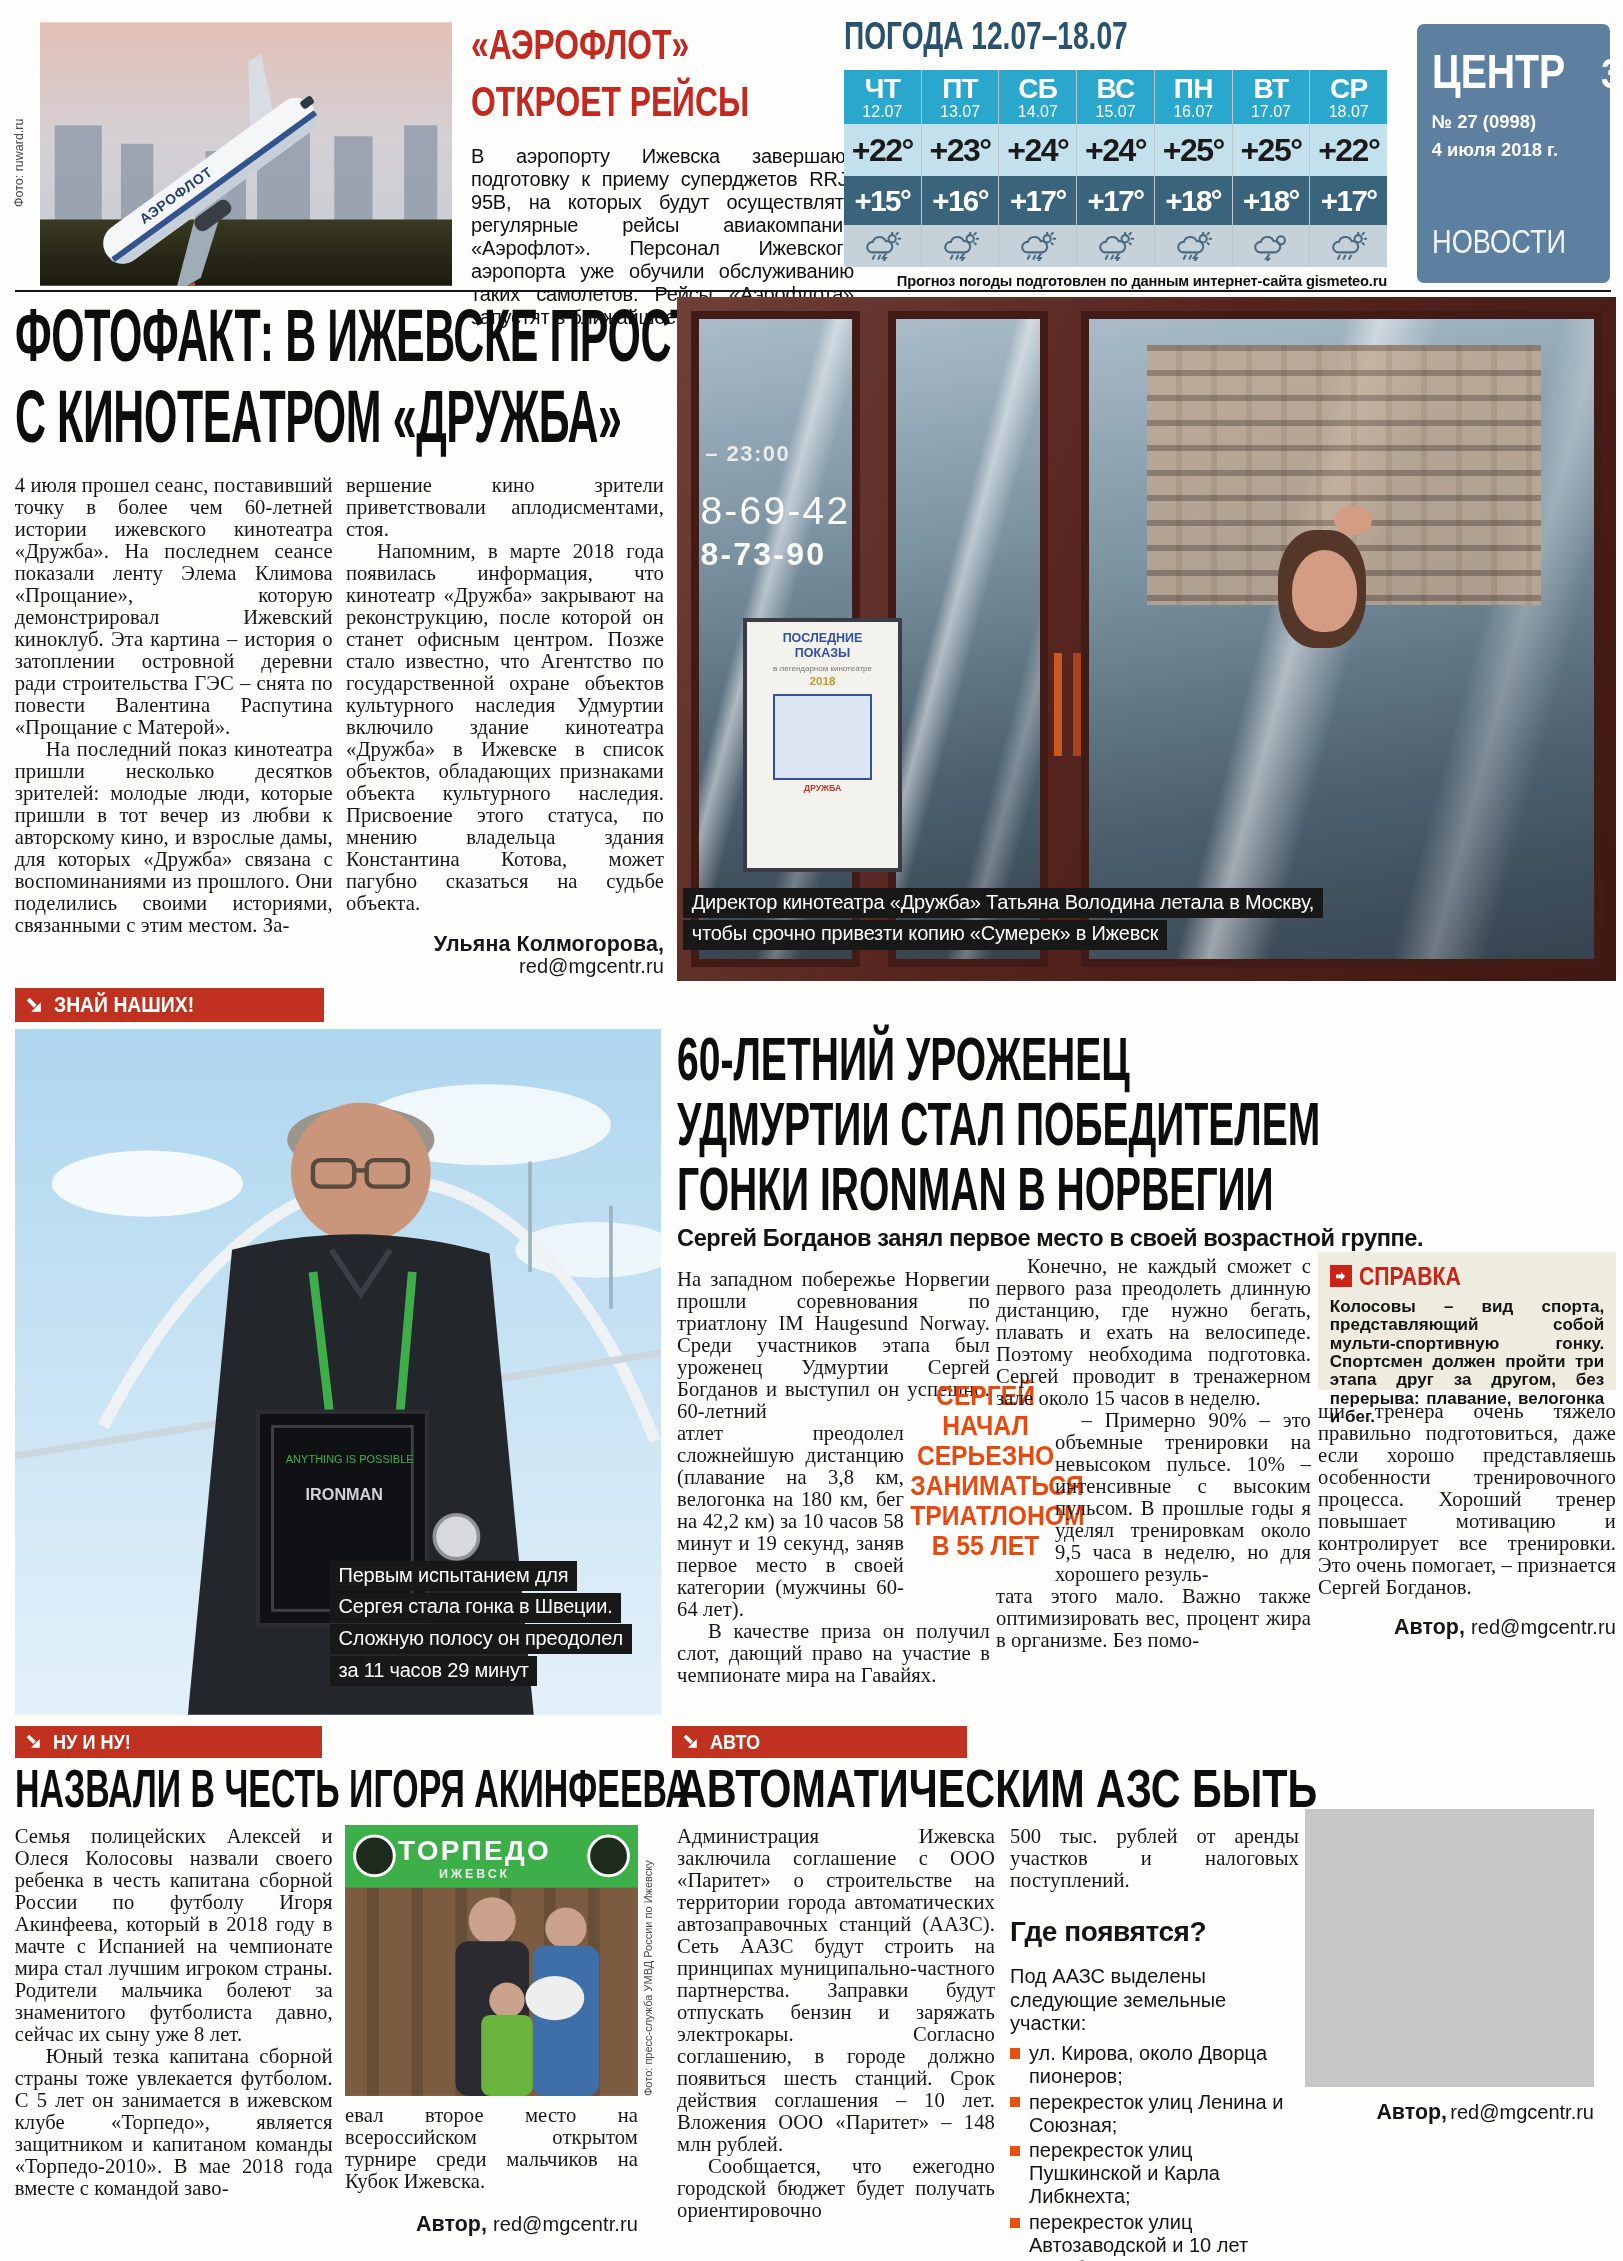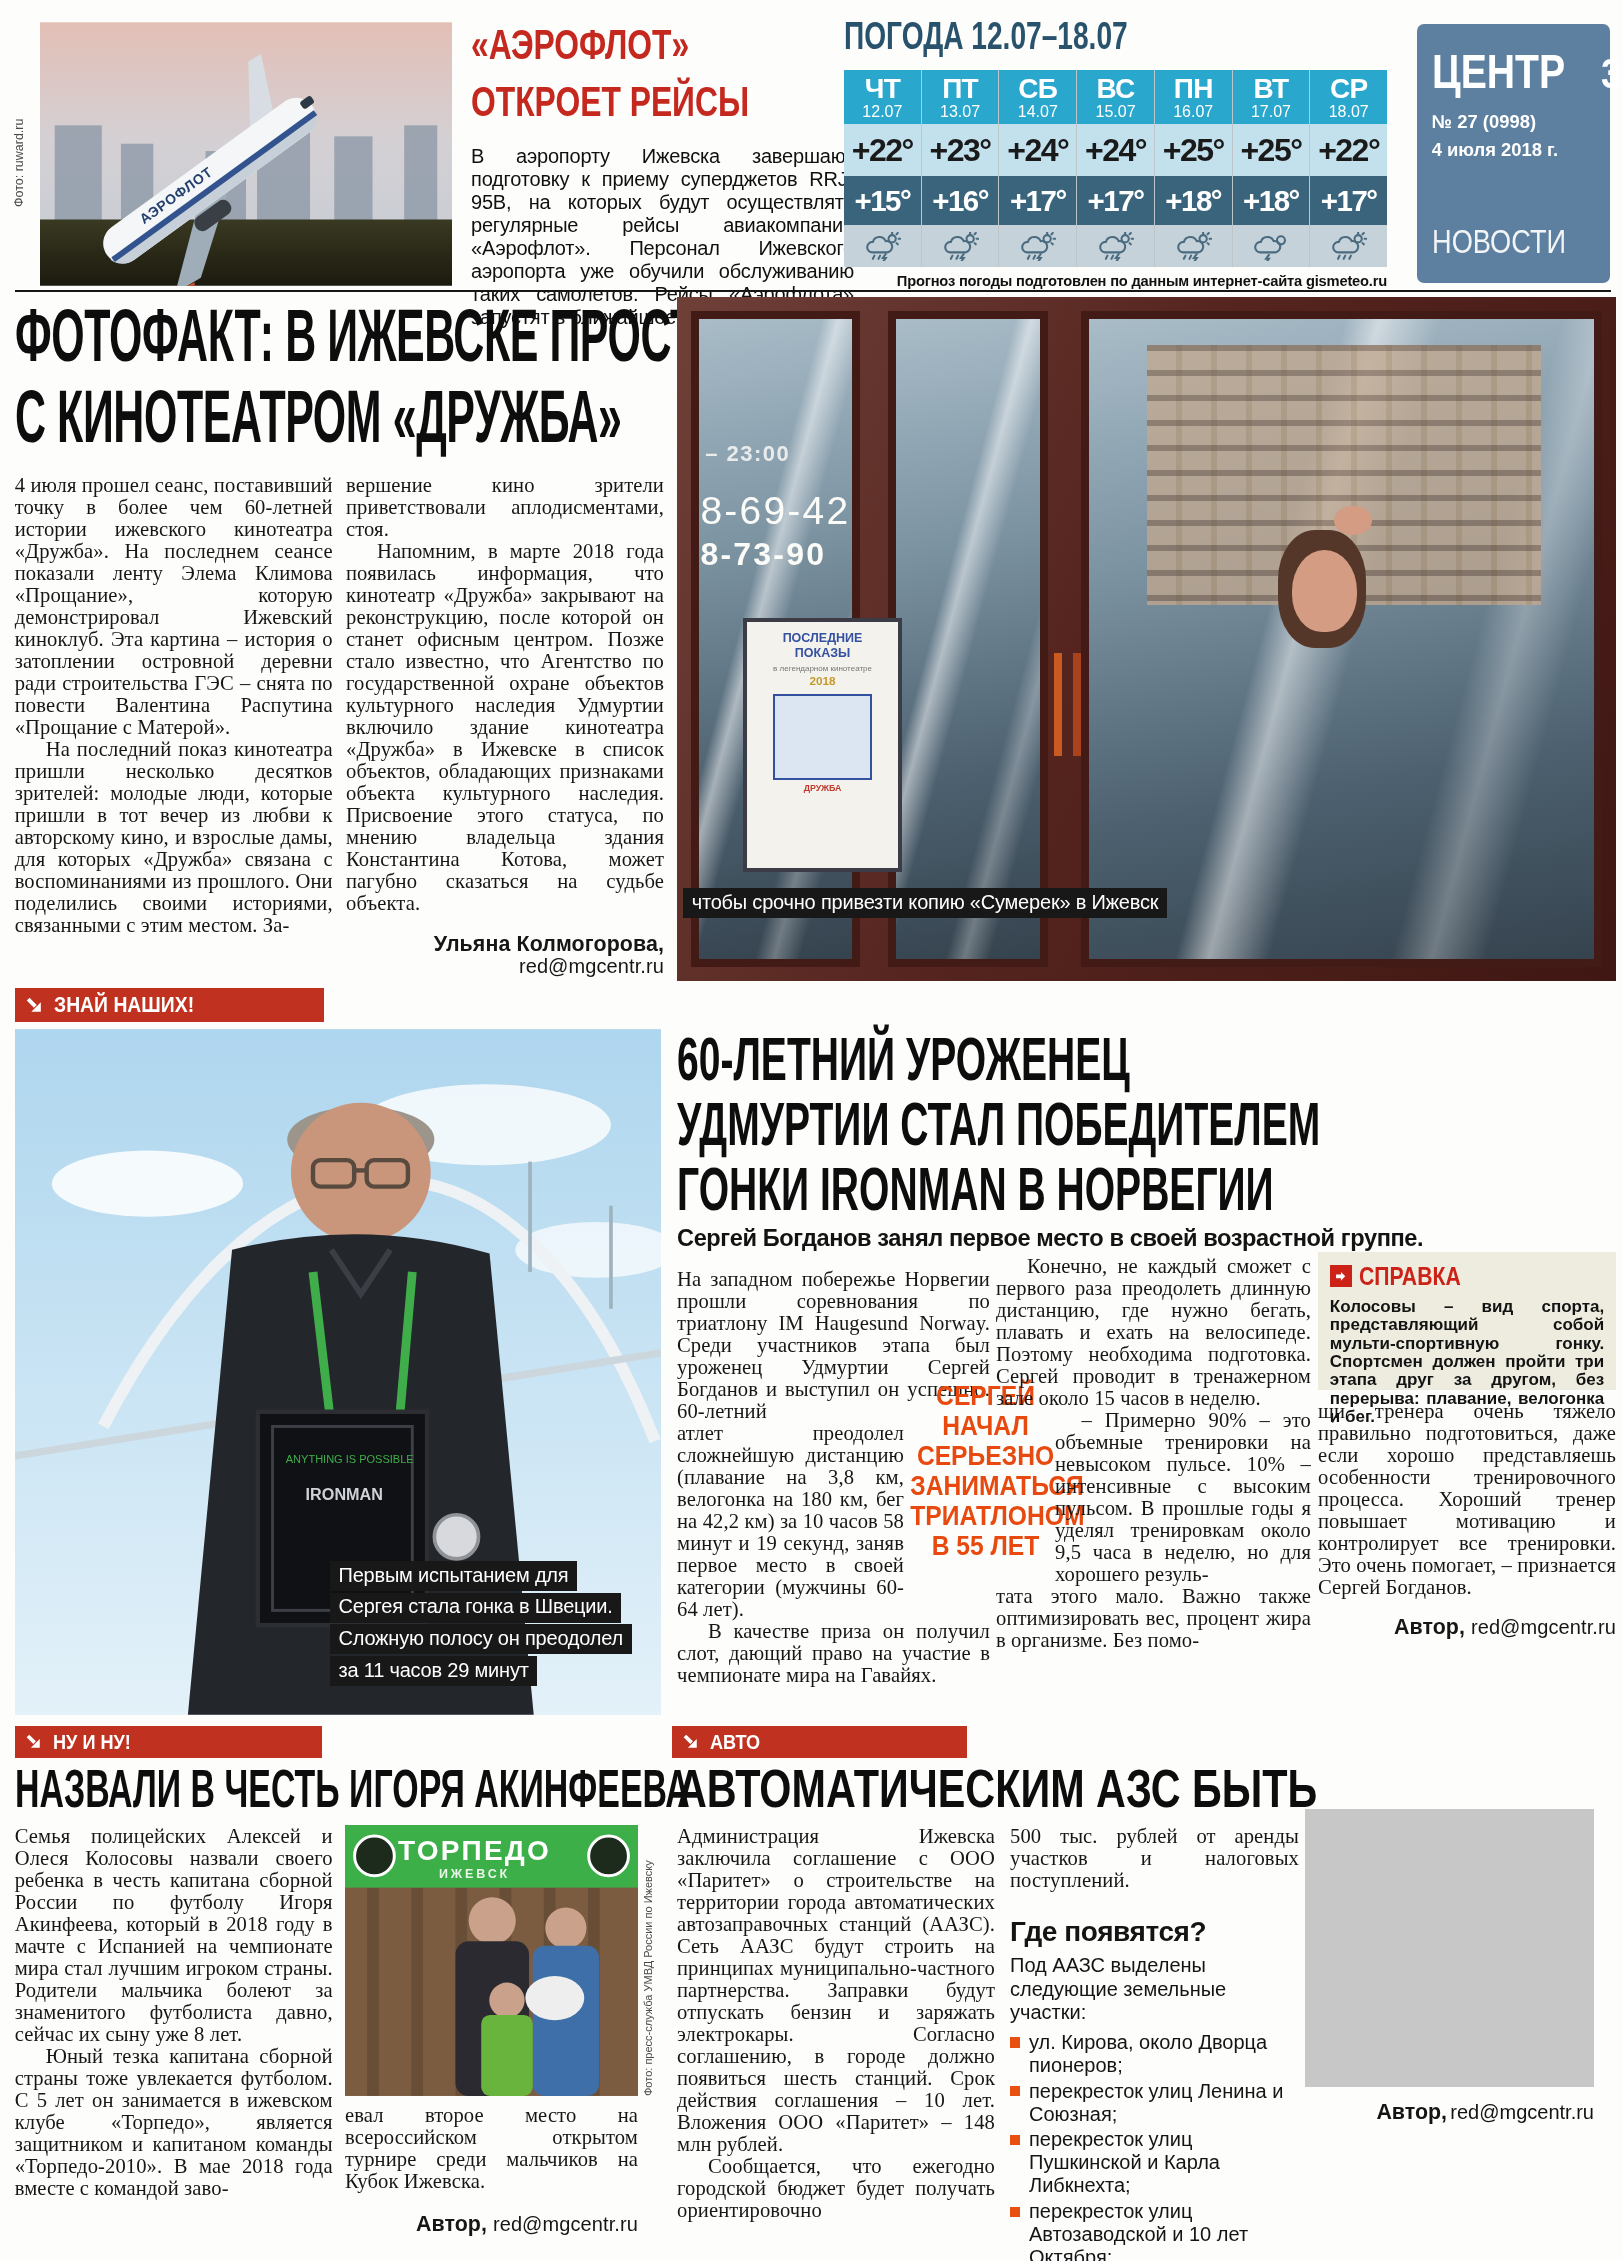--- a/index.html
+++ b/index.html
@@ -272,20 +272,21 @@
     <div class="abs" style="left:2.5%;top:28%;color:#fbfbf8;font-size:39px;font-weight:normal;letter-spacing:2.2px;">8-69-42</div>
     <div class="abs" style="left:2.5%;top:35%;color:#fbfbf8;font-size:32px;font-weight:bold;letter-spacing:2.2px;">8-73-90</div>
     <div class="abs" style="left:7%;top:47%;width:17%;height:37%;background:#f4f2ec;border:4.4px solid #3c3c46;box-sizing:border-box;padding:8.8px 7.4px;text-align:center;">
       <div style="font-size:12.5px;font-weight:bold;color:#3450a0;line-height:14.7px;">ПОСЛЕДНИЕ ПОКАЗЫ</div>
       <div style="font-size:8px;color:#777;margin-top:2.9px;">в легендарном кинотеатре</div>
       <div style="font-size:11.8px;font-weight:bold;color:#c59a2e;margin-top:1.5px;">2018</div>
       <div style="width:70%;height:36%;margin:5.9px auto 2.9px;background:#dce6f2;border:2.2px solid #3450a0;"></div>
       <div style="font-size:8.8px;font-weight:bold;color:#c0392b;">ДРУЖБА</div>
     </div>
     <div class="caplines abs" style="left:5.9px;top:591px;">
+      <span>Директор кинотеатра «Дружба» Татьяна Володина летала в Москву,</span>
       <span>чтобы срочно привезти копию «Сумерек» в Ижевск</span>
     </div>
   </div>
 
   <div class="kicker" style="left:14.7px;top:988px;width:289px;height:34px;font-size:22px;">
     <svg width="19" height="19" viewBox="0 0 24 24">
         <line x1="4" y1="4" x2="13" y2="13" stroke="#fff" stroke-width="5"></line>
         <polygon points="8,20 20,20 20,8" fill="#fff"></polygon>
       </svg>
     <span class="klabel">ЗНАЙ НАШИХ!</span>
@@ -437,21 +438,21 @@
   </div>
 
   <div class="abs serif" style="left:677px;top:1825px;width:318px;">
     <p>Администрация Ижевска заключила соглашение с ООО «Паритет» о строительстве на территории города автоматических автозаправочных станций (ААЗС). Сеть ААЗС будут строить на принципах муниципально-частного партнерства. Заправки будут отпускать бензин и заряжать электрокары. Согласно соглашению, в городе должно появиться шесть станций. Срок действия соглашения – 10 лет. Вложения ООО «Паритет» – 148 млн рублей.</p>
     <p class="ind">Сообщается, что ежегодно городской бюджет будет получать ориентировочно</p>
   </div>
 
   <div class="abs" style="left:1010px;top:1825px;width:289px;">
     <p class="serif" style="margin:0;">500 тыс. рублей от аренды участков и налоговых поступлений.</p>
     <div style="font-size:28px;font-weight:bold;margin-top:25px;letter-spacing:-0.4px;">Где появятся?</div>
-    <div style="font-size:20px;line-height:23.6px;margin-top:6px;">Под ААЗС выделены следующие земельные участки:</div>
+    <div style="font-size:20px;line-height:23.6px;margin-top:17px;">Под ААЗС выделены следующие земельные участки:</div>
     <div style="margin-top:5.9px;font-size:20px;line-height:23px;">
       <div class="bullet"><span class="sq"></span><span>ул. Кирова, около Дворца пионеров;</span></div>
       <div class="bullet"><span class="sq"></span><span>перекресток улиц Ленина и Союзная;</span></div>
       <div class="bullet"><span class="sq"></span><span>перекресток улиц Пушкинской и Карла Либкнехта;</span></div>
       <div class="bullet"><span class="sq"></span><span>перекресток улиц Автозаводской и 10 лет Октября;</span></div>
 
     </div>
   </div>
 
   <div class="abs" style="left:1305px;top:1809px;width:289px;height:278px;background:#c7c7c7;"></div>

